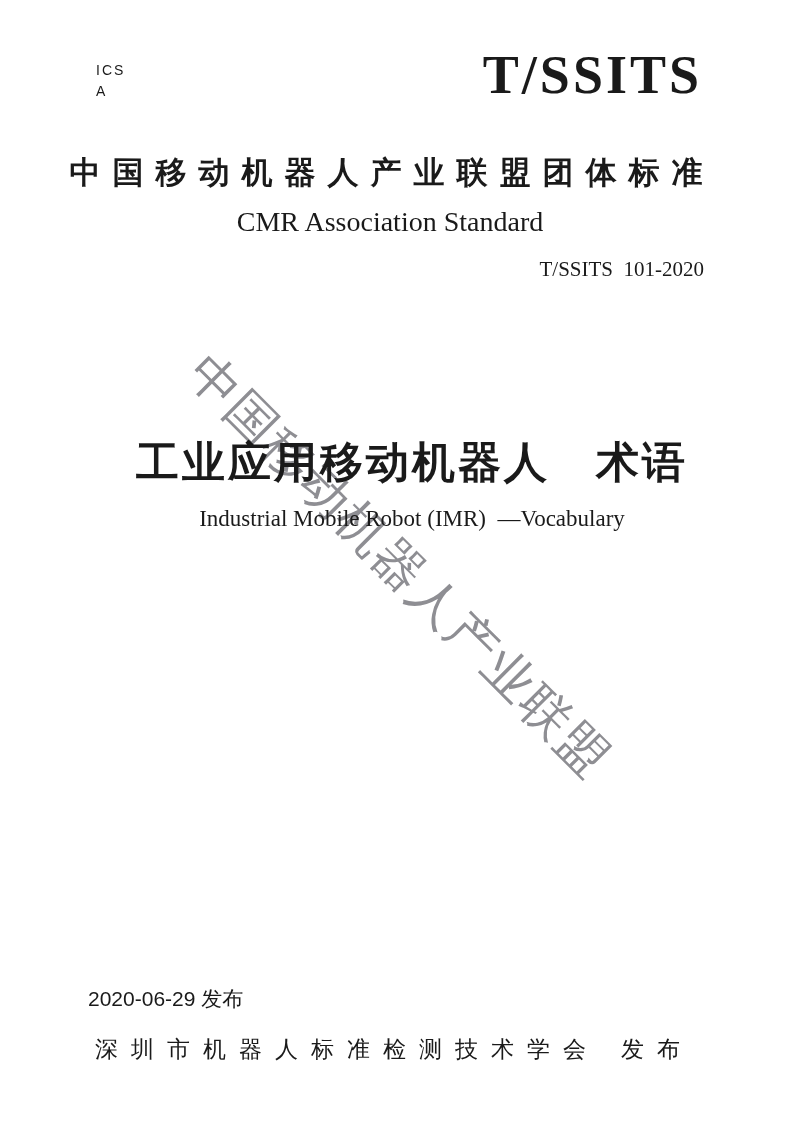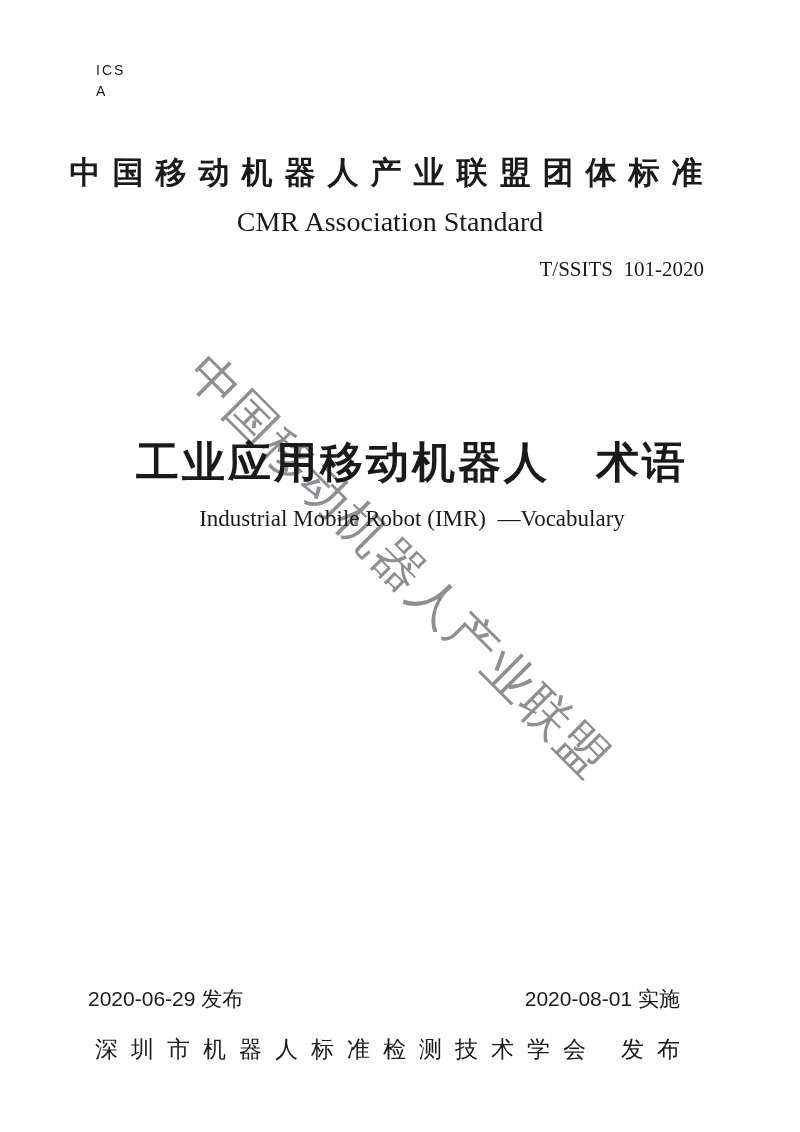--- a/index.html
+++ b/index.html
@@ -98,35 +98,35 @@
 </head>
 <body>
 
 <div class="page">
 
   <div class="ics-block">
     <div>ICS</div>
     <div>A</div>
   </div>
 
+  <div class="logo">T/SSITS</div>
 
   <div class="org-title-cn">中国移动机器人产业联盟团体标准</div>
 
   <div class="org-title-en">CMR Association Standard</div>
 
   <div class="std-number pre">T/SSITS  101-2020</div>
 
   <div class="watermark">中国移动机器人产业联盟</div>
 
   <div class="doc-title-cn pre">工业应用移动机器人　术语</div>
 
   <div class="doc-title-en pre">Industrial Mobile Robot (IMR)  —Vocabulary</div>
 
   <div class="dates-row">
     <span>2020-06-29 发布</span>
-    <span>2020-08-01 实施</span>
   </div>
 
   <div class="publisher-row">
     <span>深圳市机器人标准检测技术学会</span><span class="publisher-label">发布</span>
   </div>
 
 </div>
 
 </body></html>

